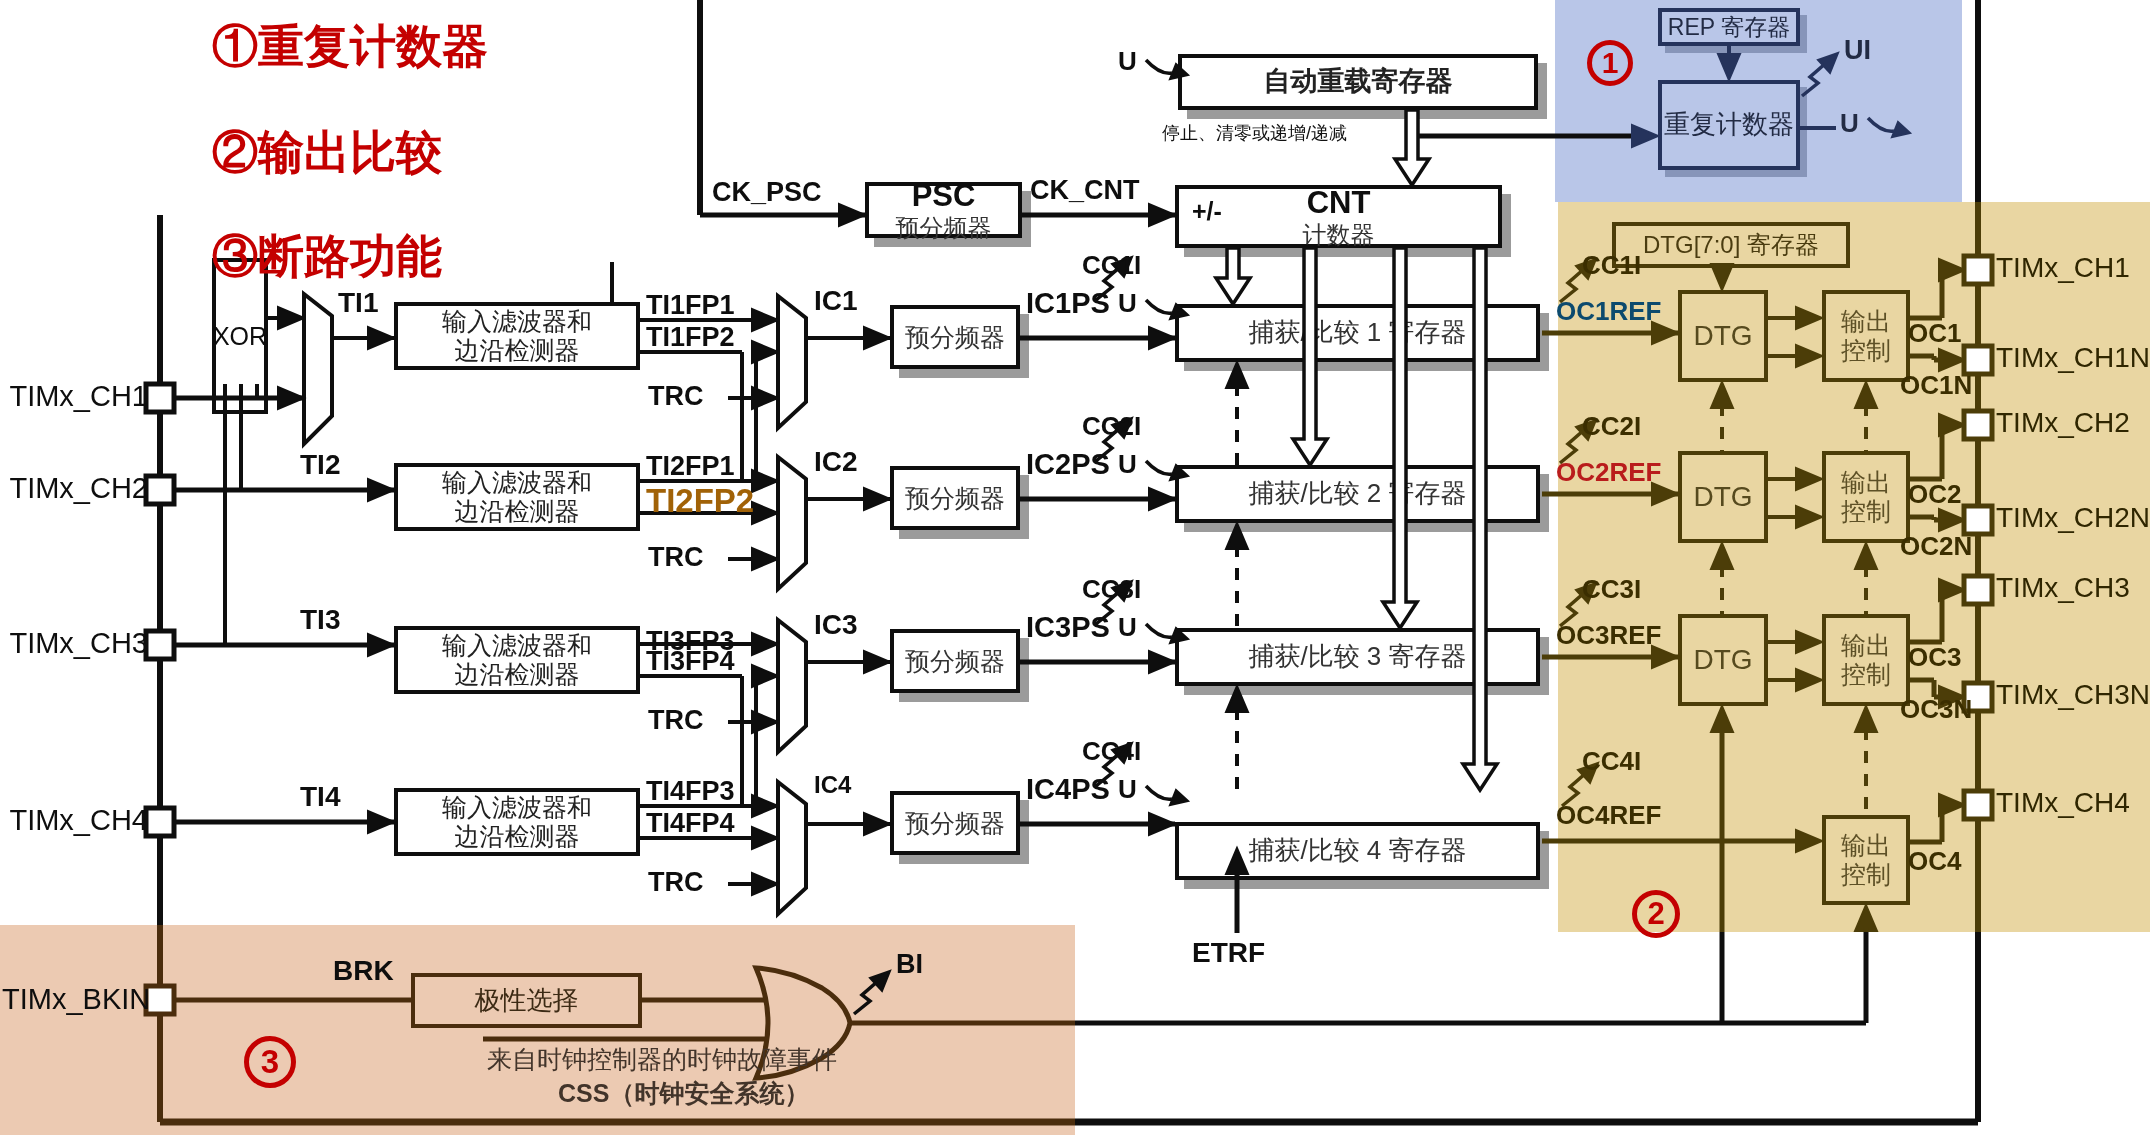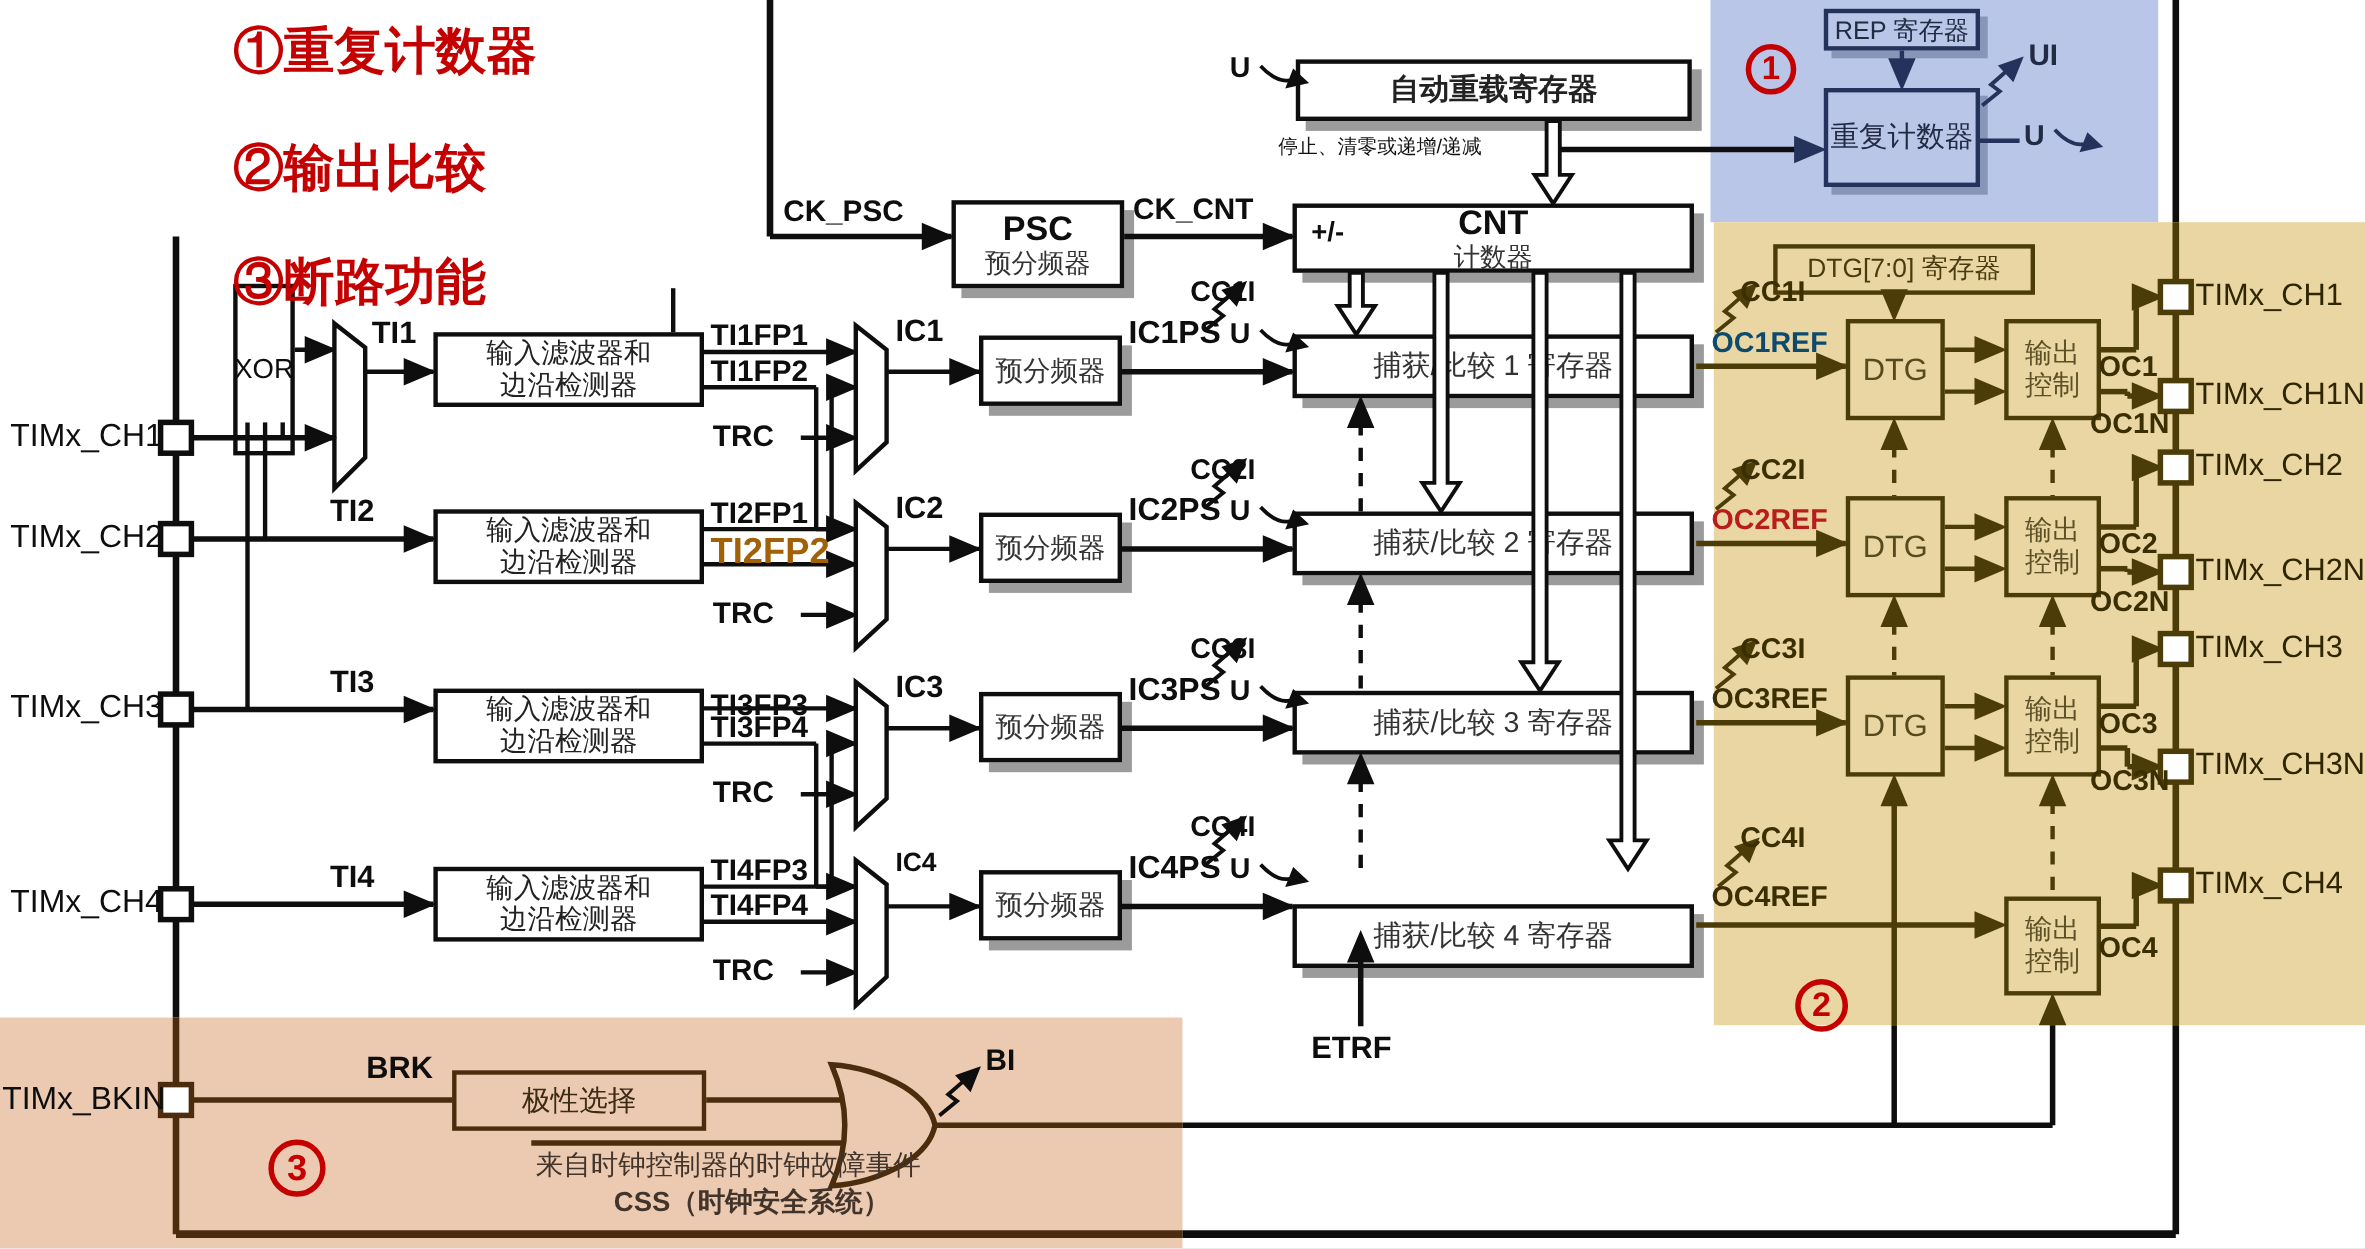--- a/index.html
+++ b/index.html
@@ -25,25 +25,25 @@
 
   <div class="redline" style="left:212px;top:16px;font-size:46px;color:#c40000;">①重复计数器</div>
   <div class="redline" style="left:212px;top:122px;font-size:46px;color:#c40000;">②输出比较</div>
   <div class="redline" style="left:212px;top:226px;font-size:46px;color:#c40000;">③断路功能</div>
 
   <div class="mk" style="left:1587px;top:40px;width:46px;height:46px;border:5px solid #c40000;color:#c40000;font-size:30px;">1</div>
   <div class="mk" style="left:1632px;top:890px;width:48px;height:48px;border:5px solid #c40000;color:#c40000;font-size:31px;">2</div>
   <div class="mk" style="left:244px;top:1036px;width:52px;height:52px;border:5px solid #c40000;color:#c40000;font-size:33px;">3</div>
 
   <div id="boxes">
-      <div class="bx" style="left: 865px; top: 182px; width: 157px; height: 80px; border: 4px solid rgb(14, 14, 14); background: rgb(255, 255, 255); box-shadow: rgb(155, 155, 155) 9px 9px 0px;">
+      <div class="bx" style="left: 865px; top: 182px; width: 157px; height: 56px; border: 4px solid rgb(14, 14, 14); background: rgb(255, 255, 255); box-shadow: rgb(155, 155, 155) 9px 9px 0px;">
         <div style="font-size: 31px; font-weight: 700; color: rgb(14, 14, 14);">PSC</div>
         <div style="font-size: 24px; font-weight: 400; color: rgb(51, 51, 51);">预分频器</div>
       </div>
-      <div class="bx" style="left: 1175px; top: 185px; width: 365px; height: 63px; border: 4px solid rgb(14, 14, 14); background: rgb(255, 255, 255); box-shadow: rgb(155, 155, 155) 9px 9px 0px;">
+      <div class="bx" style="left: 1175px; top: 185px; width: 327px; height: 63px; border: 4px solid rgb(14, 14, 14); background: rgb(255, 255, 255); box-shadow: rgb(155, 155, 155) 9px 9px 0px;">
         <div style="font-size: 31px; font-weight: 700; color: rgb(14, 14, 14);">CNT</div>
         <div style="font-size: 24px; font-weight: 400; color: rgb(51, 51, 51);">计数器</div>
       </div>
       <div class="bx" style="left: 1178px; top: 54px; width: 360px; height: 56px; border: 4px solid rgb(14, 14, 14); background: rgb(255, 255, 255); box-shadow: rgb(155, 155, 155) 9px 9px 0px;">
         <div style="font-size: 27px; font-weight: 700; color: rgb(34, 34, 34);">自动重载寄存器</div>
       </div>
       <div class="bx" style="left: 212px; top: 258px; width: 56px; height: 156px; border: 4px solid rgb(14, 14, 14); background: rgb(255, 255, 255);">
         <div style="font-size: 25px; font-weight: 400; color: rgb(14, 14, 14);">XOR</div>
       </div>
       <div class="bx" style="left: 1658px; top: 8px; width: 142px; height: 38px; border: 4px solid rgb(37, 51, 92); background: transparent; box-shadow: rgba(37, 51, 92, 0.333) 7px 7px 0px;">

